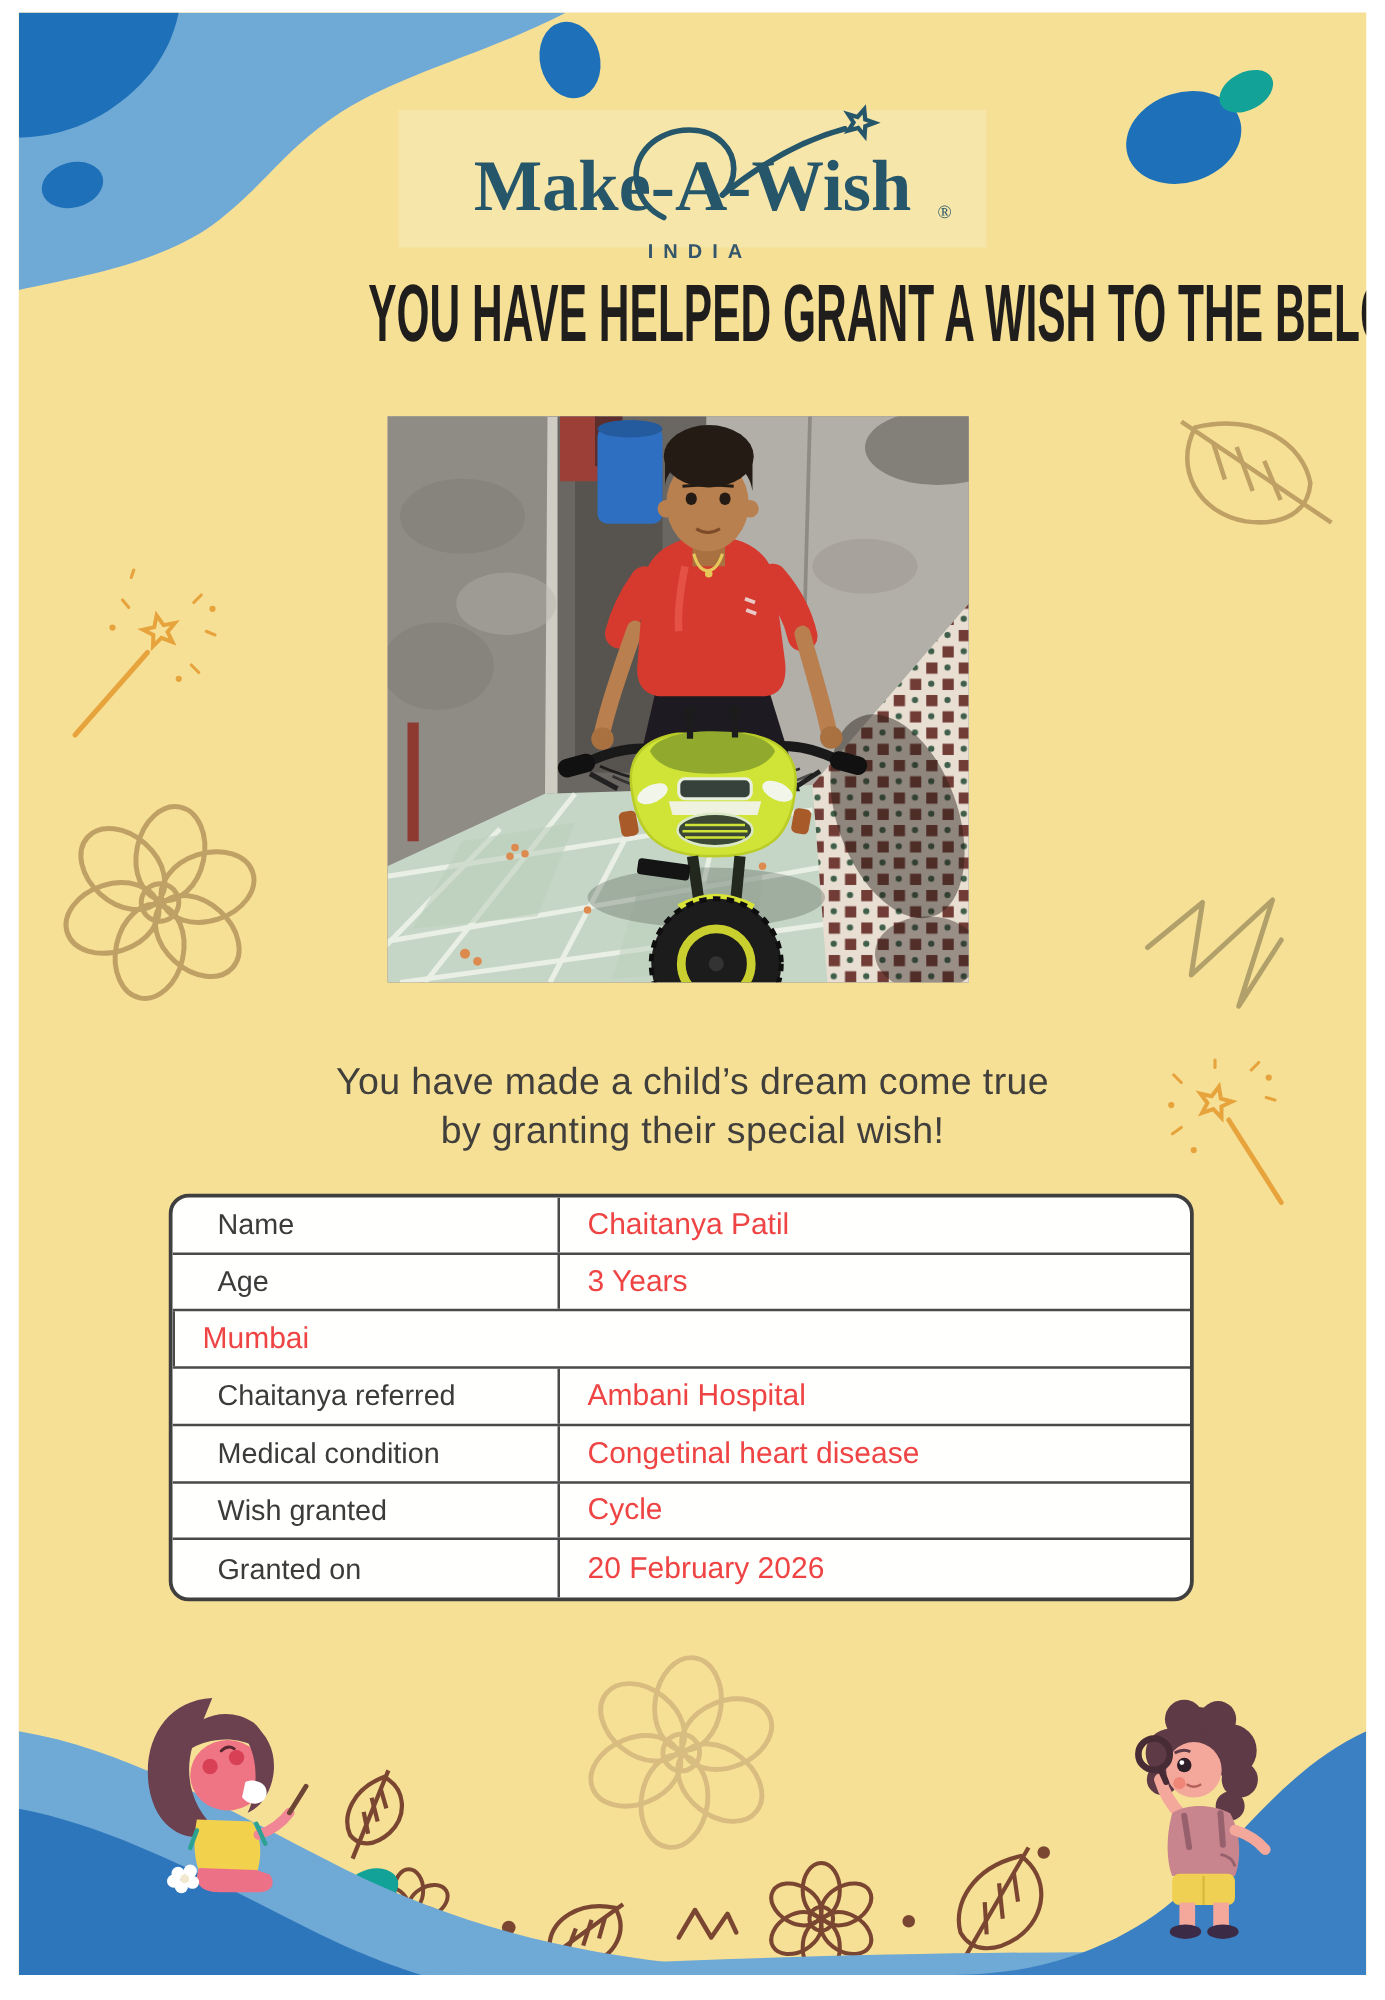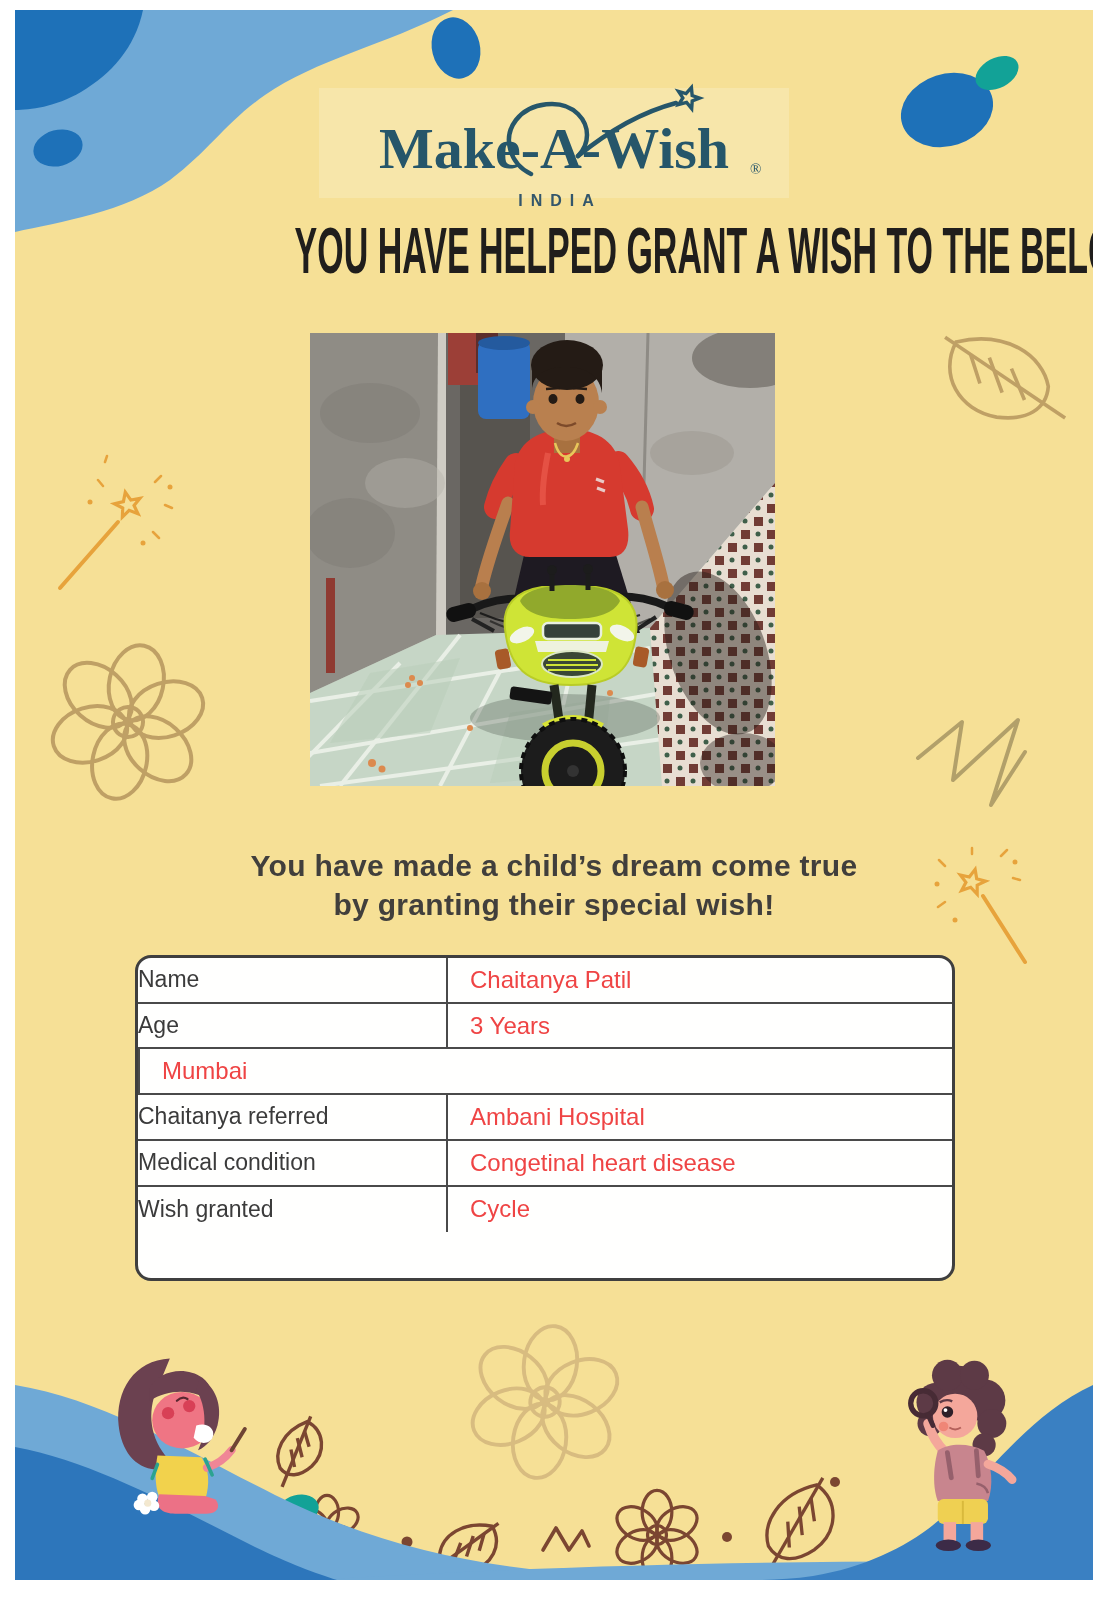--- a/index.html
+++ b/index.html
@@ -14,28 +14,28 @@
   .logo-box svg{position:absolute;left:-5px;top:-6px}
 
   .headline{position:absolute;top:203px;left:0;width:100%;text-align:center;white-space:nowrap}
   .headline span{display:inline-block;font-size:50px;font-weight:bold;color:#201e1c;
                  letter-spacing:0px;transform:scale(0.68,1.30);transform-origin:center top}
 
   .photo-frame{position:absolute;left:295px;top:323px;width:465px;height:453px;
                background:#9a978f;overflow:hidden}
 
   .message{position:absolute;top:836px;left:0;width:100%;text-align:center;
-           font-size:30px;font-weight:bold;color:#413f3c;line-height:1.3;letter-spacing:.3px}
+           font-size:30px;font-weight:normal;color:#413f3c;line-height:1.3;letter-spacing:.3px}
 
   .details-table{position:absolute;left:120px;top:945px;width:820px;height:326px;
                  background:#fffffe;border:3px solid #3f3f3f;border-radius:16px;overflow:hidden;
                  box-sizing:border-box}
   .row{display:flex;height:calc(100% / 7);border-bottom:2px solid #4a4a4a;box-sizing:border-box}
   .row:last-child{border-bottom:none}
-  .cell-label{width:308px;display:flex;align-items:center;
+  .cell-label{width:308px;display:flex;align-items:center;padding-left:36px;
               color:#3b3b3b;font-size:23px;box-sizing:border-box}
   .cell-value{flex:1;border-left:2px solid #4a4a4a;display:flex;align-items:center;
               padding-left:22px;color:#ef4444;font-size:24px}
 
   .girl{position:absolute;left:86px;top:1332px;width:150px;height:182px}
   .boy{position:absolute;left:860px;top:1346px;width:168px;height:198px}
 </style>
 </head>
 <body>
 
@@ -298,20 +298,24 @@
       <div class="cell-value">Ambani Hospital</div>
     </div>
     <div class="row">
       <div class="cell-label">Medical condition</div>
       <div class="cell-value">Congetinal heart disease</div>
     </div>
     <div class="row">
       <div class="cell-label">Wish granted</div>
       <div class="cell-value">Cycle</div>
     </div>
+    <div class="row">
+      <div class="cell-label">Granted on</div>
+      <div class="cell-value">20 February 2026</div>
+    </div>
   </div>
 
   <div class="girl">
     <svg width="150" height="182" viewBox="0 0 170 185">
       <path d="M78,8 C38,10 16,44 20,84 C23,112 38,132 62,134 L85,130 C60,110 52,80 60,52 Z" fill="#6b4150"></path>
       <ellipse cx="92" cy="78" rx="34" ry="32" fill="#ef7584"></ellipse>
       <path d="M55,42 C65,22 95,16 115,30 C125,38 128,50 126,58 C110,44 80,40 55,56 Z" fill="#6b4150"></path>
       <path d="M112,30 C130,40 138,62 132,84 C128,98 120,108 110,112 C120,92 120,62 108,44 Z" fill="#6b4150"></path>
       <circle cx="76" cy="70" r="7" fill="#d84056"></circle>
       <circle cx="100" cy="62" r="7" fill="#d84056"></circle>

